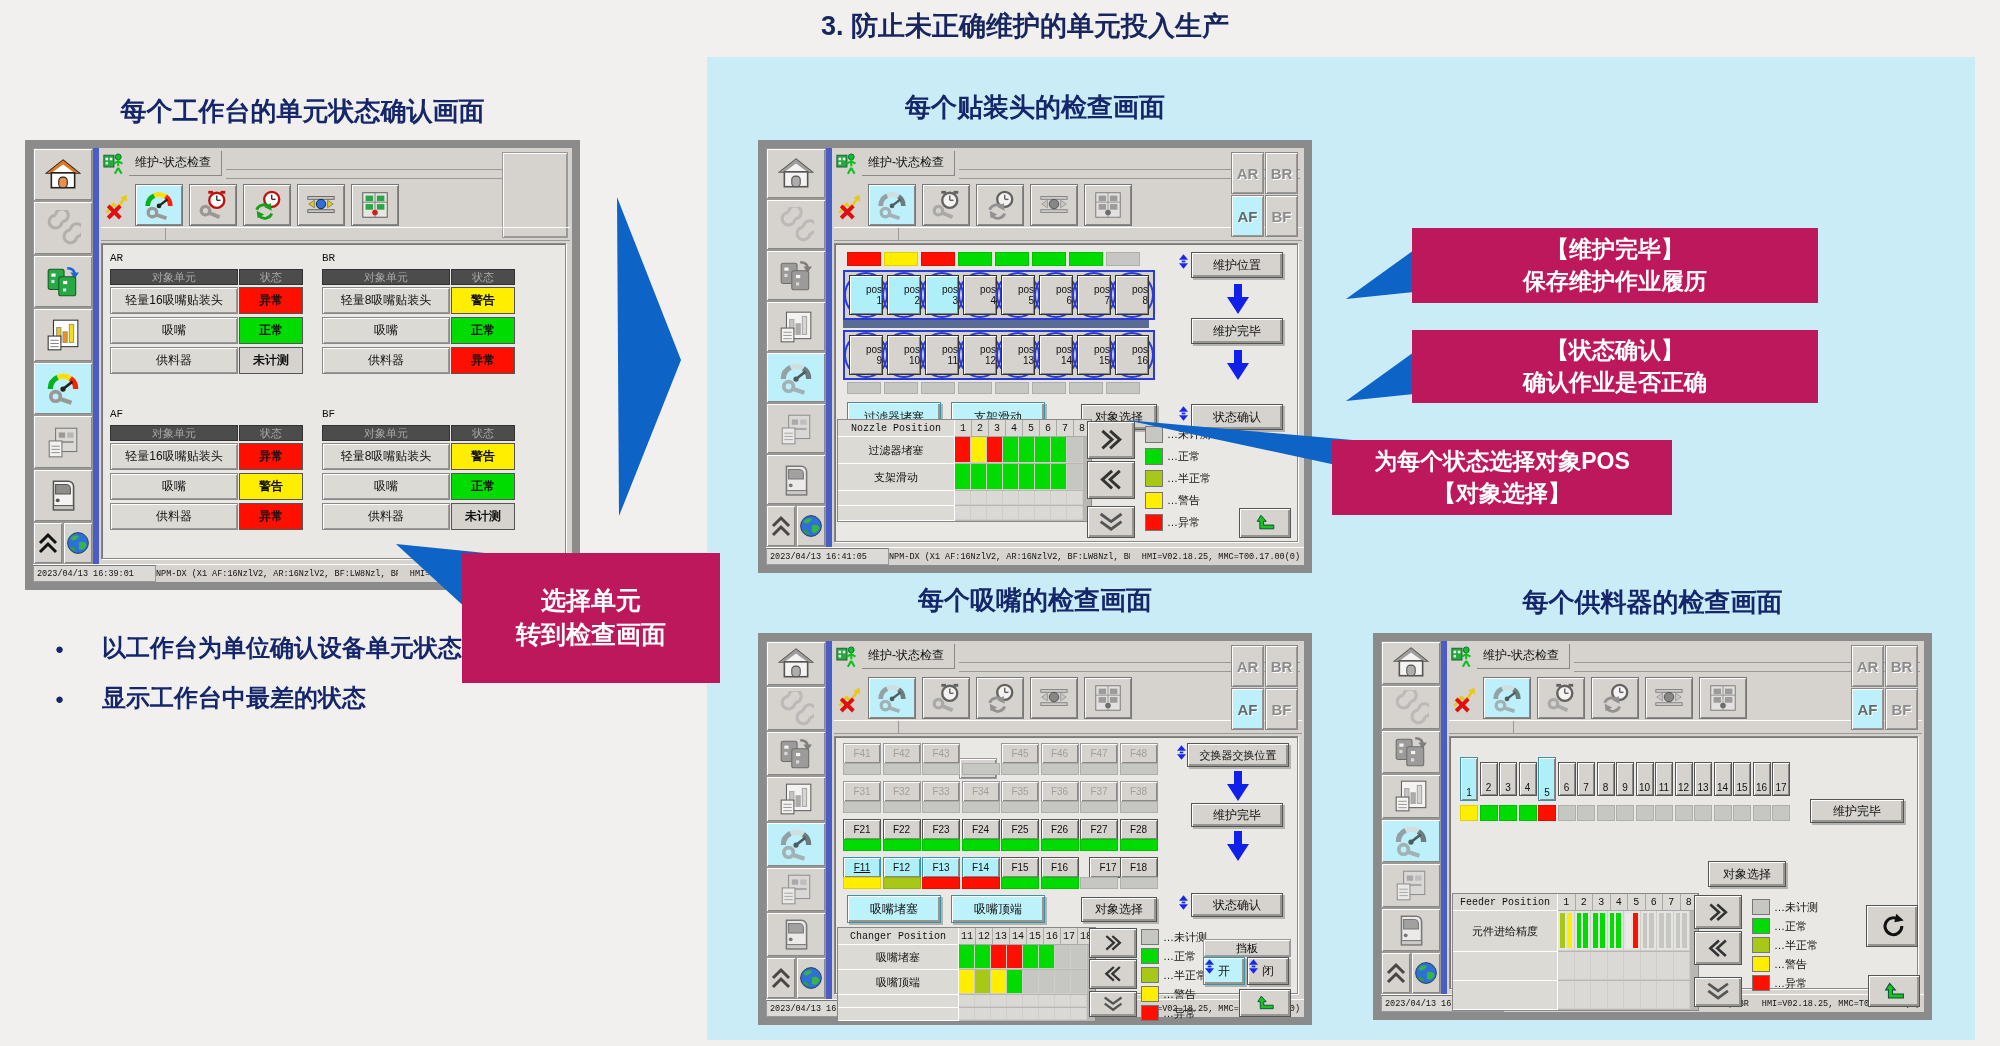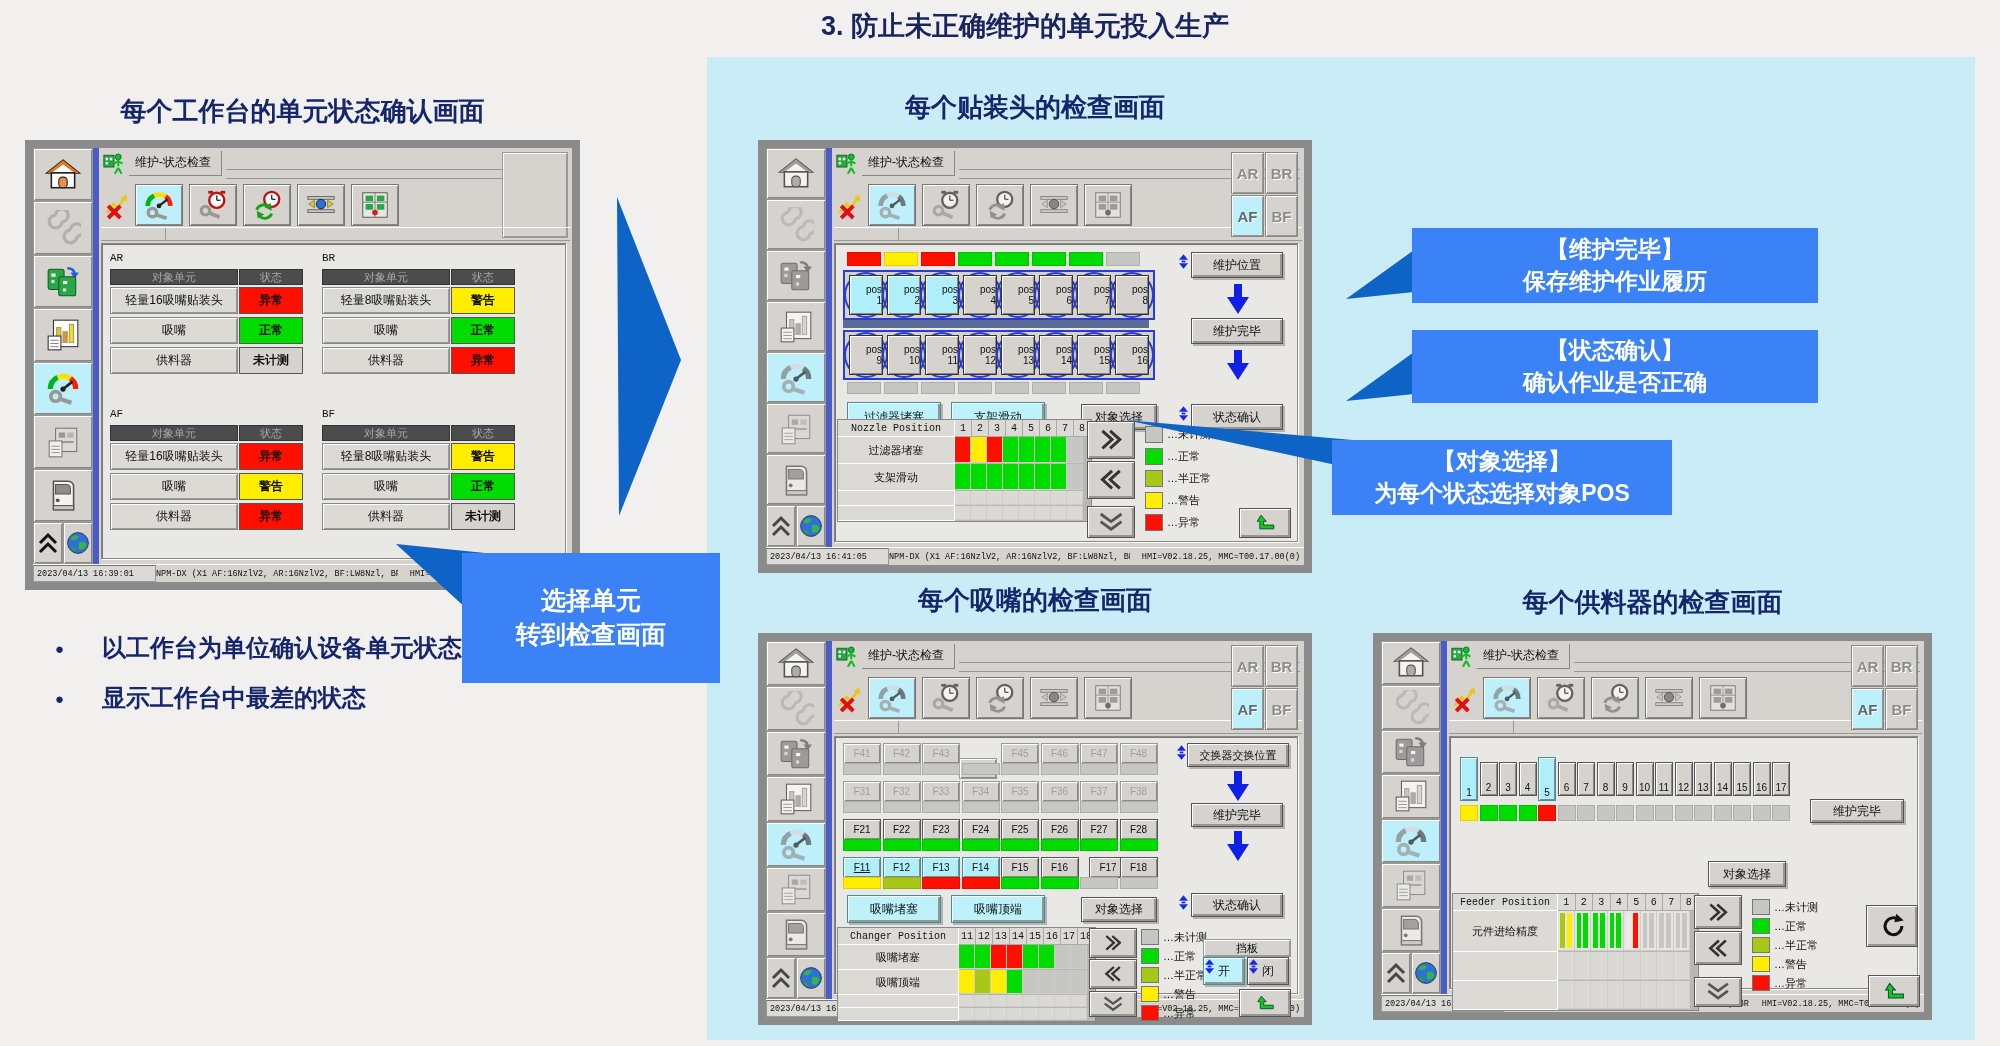--- a/index.html
+++ b/index.html
@@ -79,21 +79,21 @@
   .slot.sel{height:44px;background:#aeeffa;border-color:#3a93a5;}
   
   .quad{position:absolute;}
   .q-label{font-size:11px;font-family:"Liberation Mono","DejaVu Sans Mono",monospace;color:#111;margin-bottom:5px;}
   .q-hrow{display:flex;gap:1px;margin-bottom:2px;}
   .q-h{background:#4c4c4c;color:#a8a8a8;font-size:11px;display:flex;align-items:center;justify-content:center;height:14px;border:1px solid #333;}
   .q-row{display:flex;gap:1px;margin-bottom:3px;}
   .q-u{background:#dcdad5;border:1px solid #888;box-shadow:inset 1px 1px 0 #fff,inset -1px -1px 0 #999;height:25px;display:flex;align-items:center;justify-content:center;font-size:12px;color:#111;}
   .q-s{border:1px solid #555;height:25px;display:flex;align-items:center;justify-content:center;font-size:12px;font-weight:bold;color:#111;}
   
-  .co{position:absolute;background:#3b82f6;color:#fff;font-weight:bold;text-align:center;display:flex;flex-direction:column;justify-content:center;z-index:6;line-height:1.35;}
+  .co{position:absolute;background:#be185d;color:#fff;font-weight:bold;text-align:center;display:flex;flex-direction:column;justify-content:center;z-index:6;line-height:1.35;}
   .co div{white-space:nowrap;}
   #overlay{position:absolute;left:0;top:0;width:2000px;height:1046px;z-index:5;pointer-events:none;}
 </style>
 </head>
 <body>
 
 <div id="slide">
   <div class="bluepanel"></div>
   <div class="slidetitle">3. 防止未正确维护的单元投入生产</div>
   <div class="heading" style="left:25px;top:94px;width:555px">每个工作台的单元状态确认画面</div>
@@ -124,22 +124,22 @@
   </div>
   <div class="co" style="left:1412px;top:228px;width:406px;height:75px;font-size:23px">
     <div>【维护完毕】</div>
       <div>保存维护作业履历</div>
   </div>
   <div class="co" style="left:1412px;top:330px;width:406px;height:73px;font-size:23px">
     <div>【状态确认】</div>
       <div>确认作业是否正确</div>
   </div>
   <div class="co" style="left:1332px;top:440px;width:340px;height:75px;font-size:23px">
-    <div>【对象选择】</div>
-      <div>为每个状态选择对象POS</div>
+    <div>为每个状态选择对象POS</div>
+      <div>【对象选择】</div>
   </div>
 
   <div class="mwin" id="win-ws" style="left:25px;top:140px;width:555px;height:450px">
     <div class="wbody">
       <aside class="sidebar">
           <div class="sb-btn">
             <div class="sb-ic sb-icw">
               <svg viewBox="0 0 34 34">
                 <polygon points="17,3 32,15 2,15" fill="#fff" stroke="#222" stroke-width="1.5"></polygon>
                 <polygon points="17,5 29,14 5,14" fill="#fff"></polygon>

